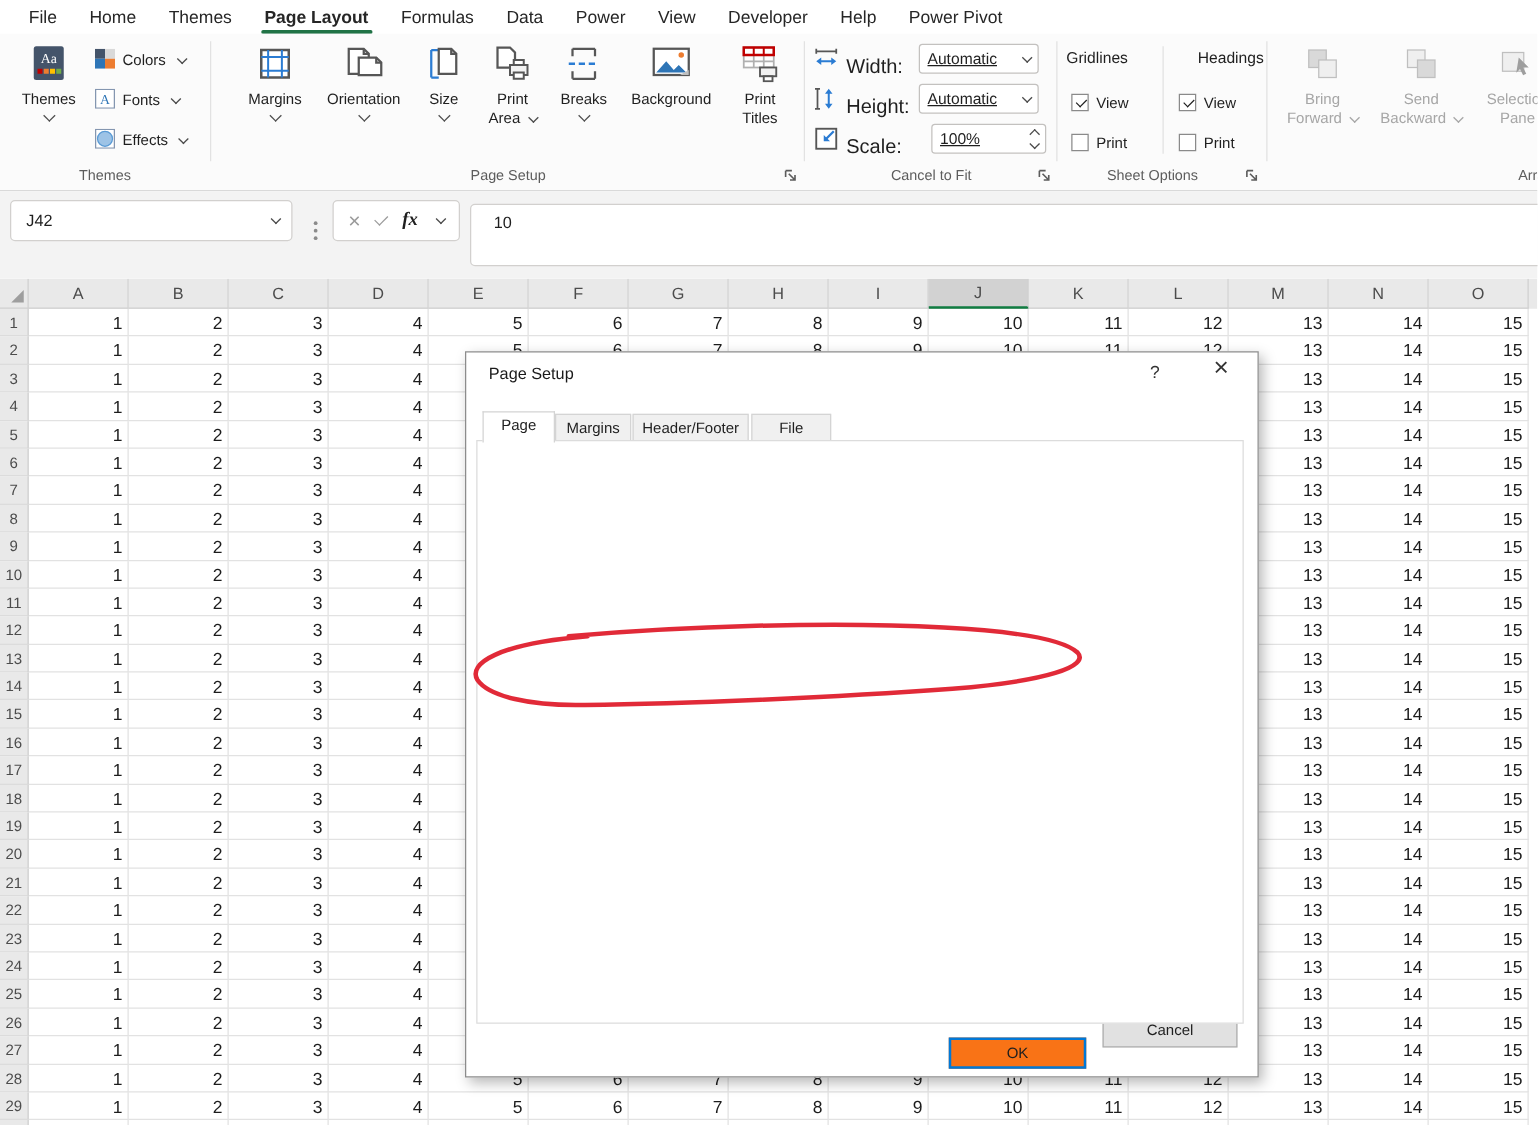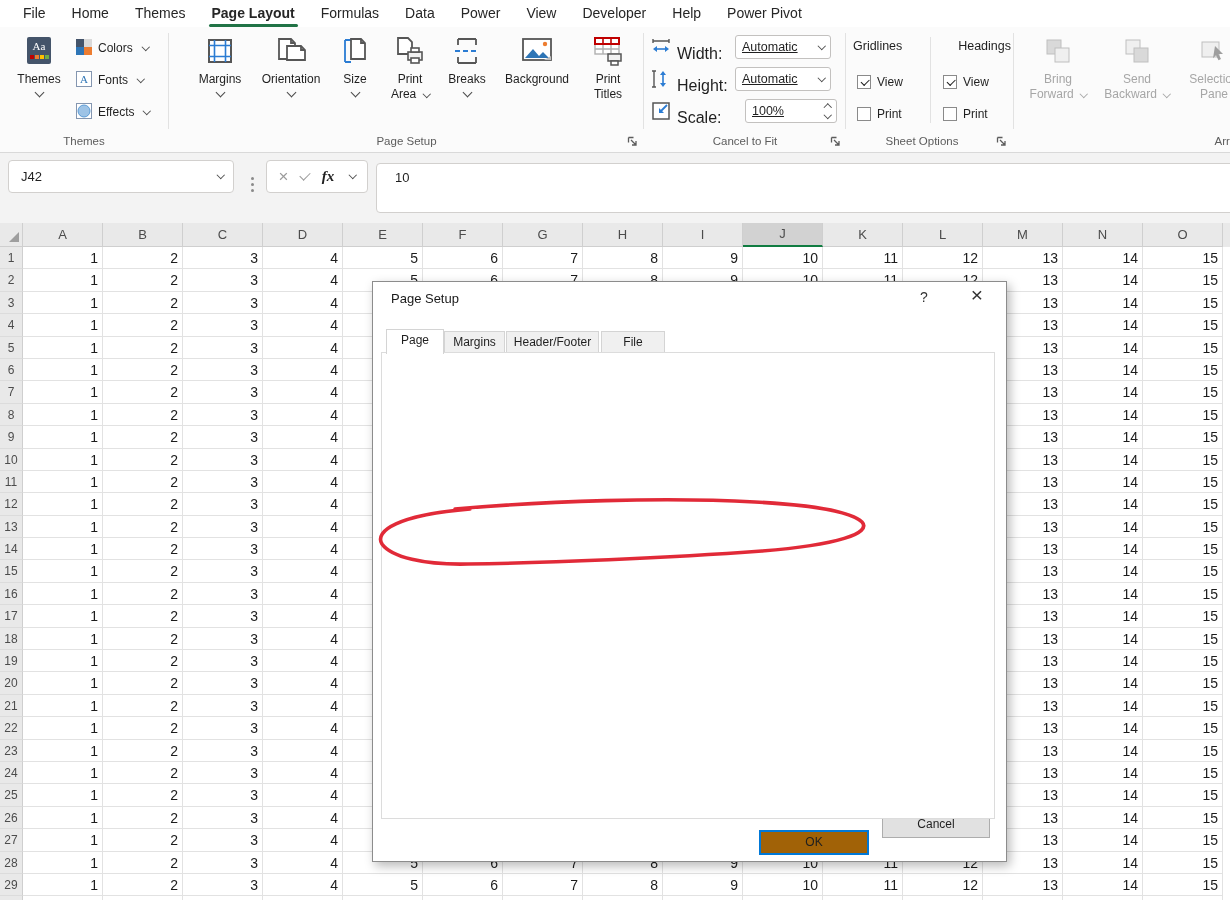--- a/index.html
+++ b/index.html
@@ -91,21 +91,21 @@
   .spin.dis .tri-dn{border-top-color:#9a9a9a;}
   .caret{display:inline-block;width:1px;height:13px;background:#000;vertical-align:-2px;}
   .dcombo{position:absolute;height:26px;border:1px solid #7a7a7a;background:#fff;box-sizing:border-box;
           line-height:24px;padding-left:8px;}
   .dcombo .dd{position:absolute;right:1px;top:1px;bottom:1px;width:22px;background:#e4e4e4;
           border:1px solid #b5b5b5;display:flex;align-items:center;justify-content:center;}
   .dinput{position:absolute;height:26px;border:1px solid #7a7a7a;background:#fff;box-sizing:border-box;
           line-height:24px;padding-left:7px;}
   .dbtn{position:absolute;height:24px;background:#e1e1e1;border:1px solid #adadad;box-sizing:border-box;
         text-align:center;line-height:21px;}
-  .dbtn.okfocus{height:25px;border:2px solid #0078d7;background:#a16207;line-height:20px;}
+  .dbtn.okfocus{height:25px;border:2px solid #0078d7;background:#f97316;line-height:20px;}
   .dbtn.cancel{height:25px;}
   .pageicon{position:absolute;border:2px solid #1a1a1a;background:#fff;box-sizing:border-box;
         display:flex;align-items:center;justify-content:center;
         font-family:"Liberation Serif",serif;font-weight:700;color:#111;}
   .pageicon .fold{position:absolute;top:-2px;right:-2px;width:9px;height:9px;background:#fff;
         border-left:2px solid #1a1a1a;border-bottom:2px solid #1a1a1a;}
   #annotation{position:absolute;left:0;top:0;width:1230px;height:900px;pointer-events:none;z-index:9;}
 </style>
 </head>
 <body>

